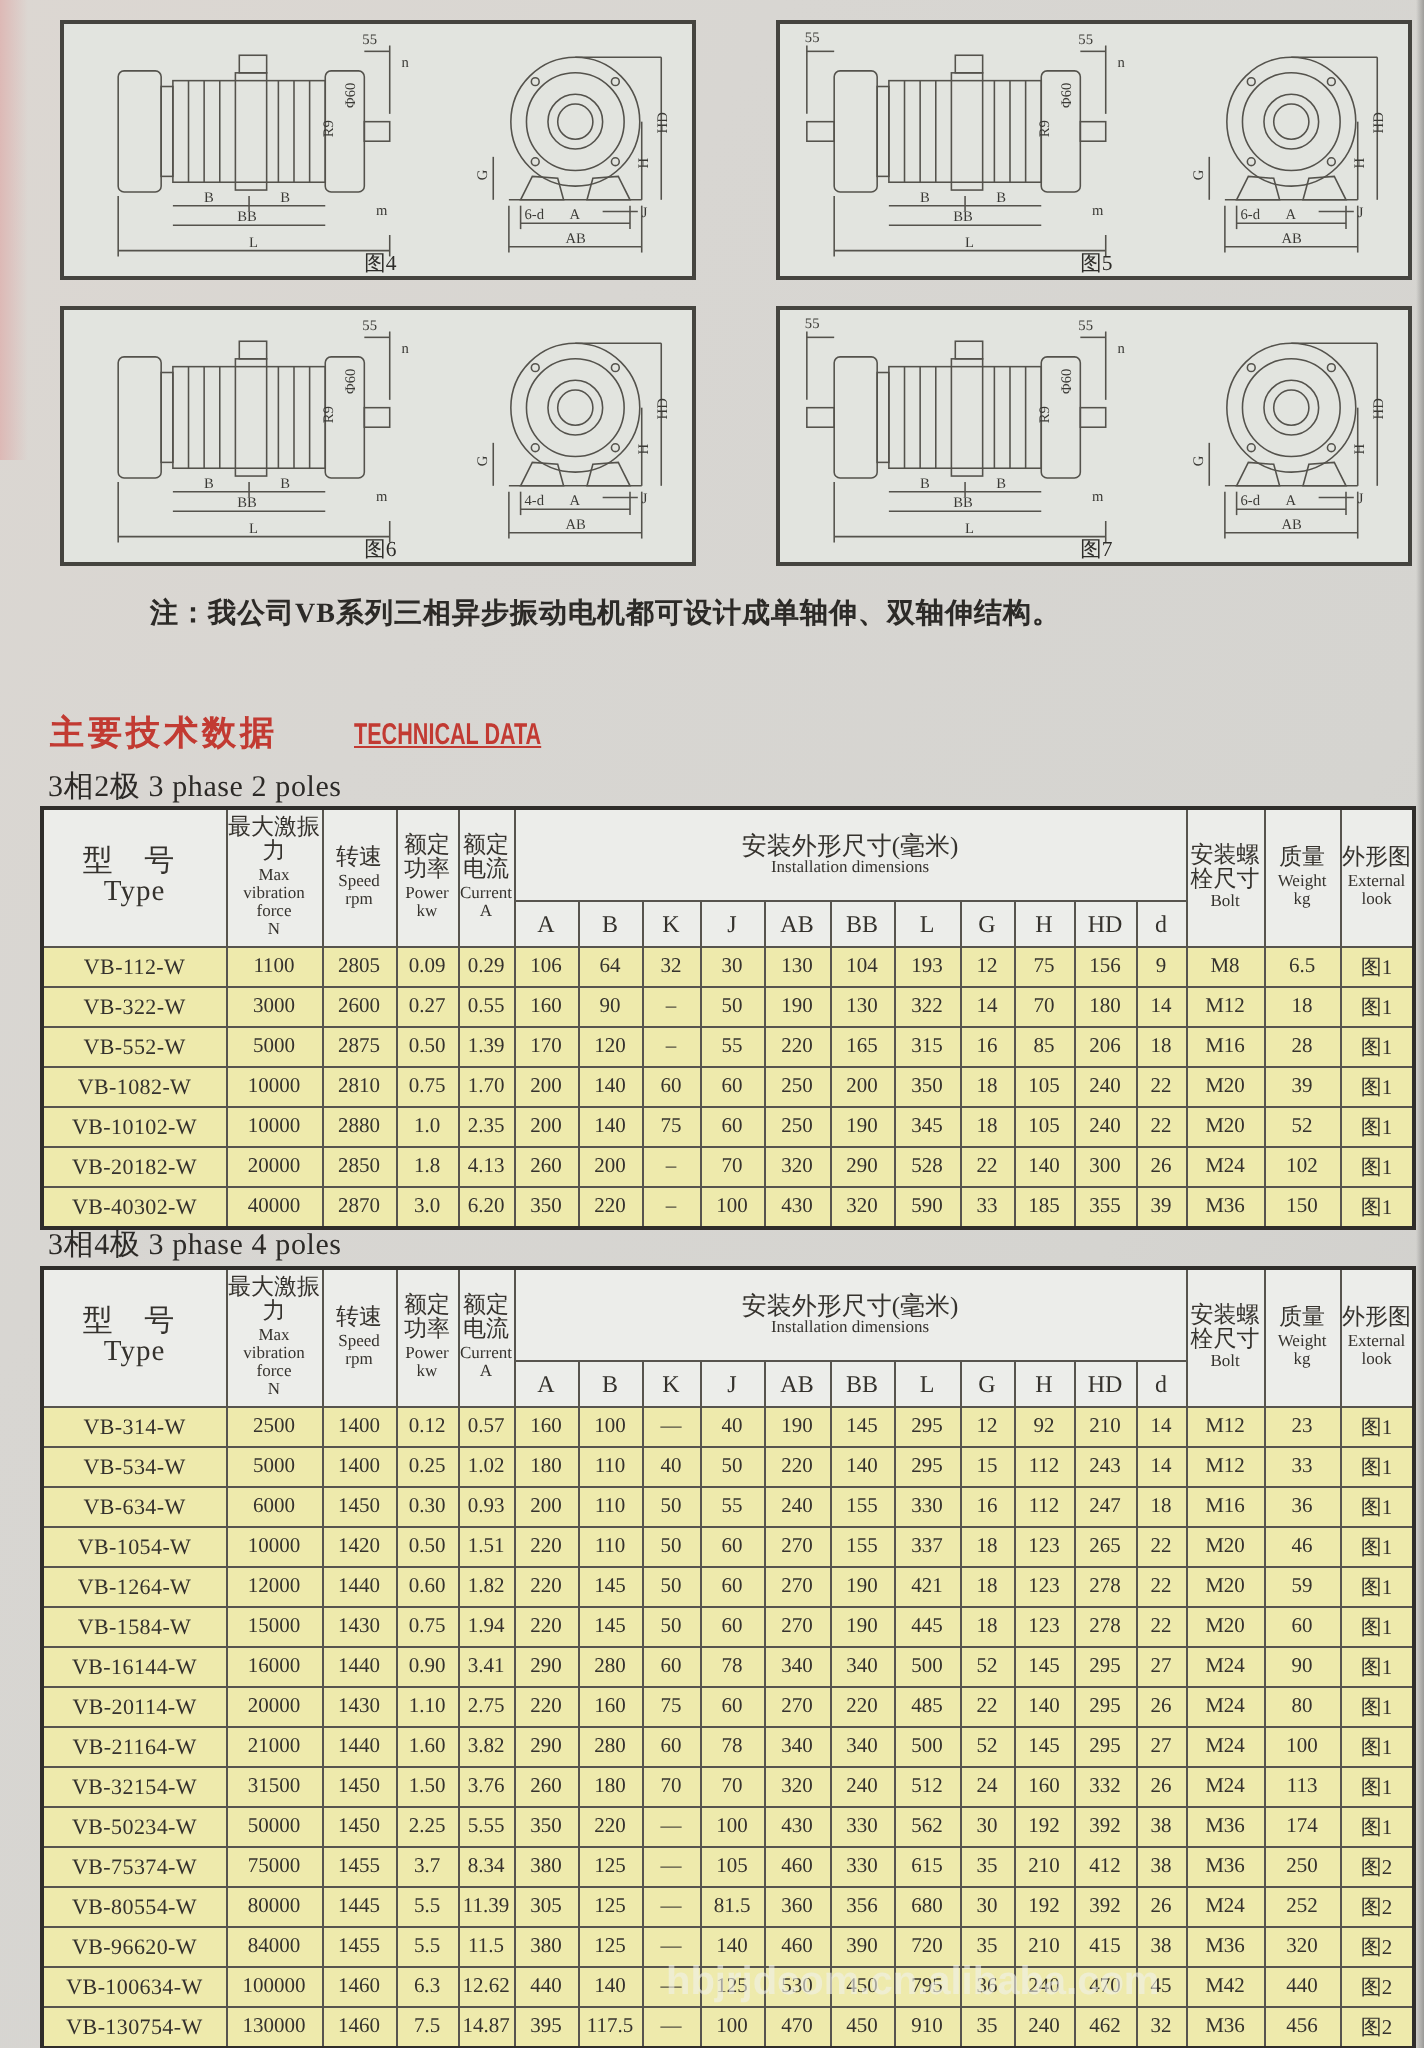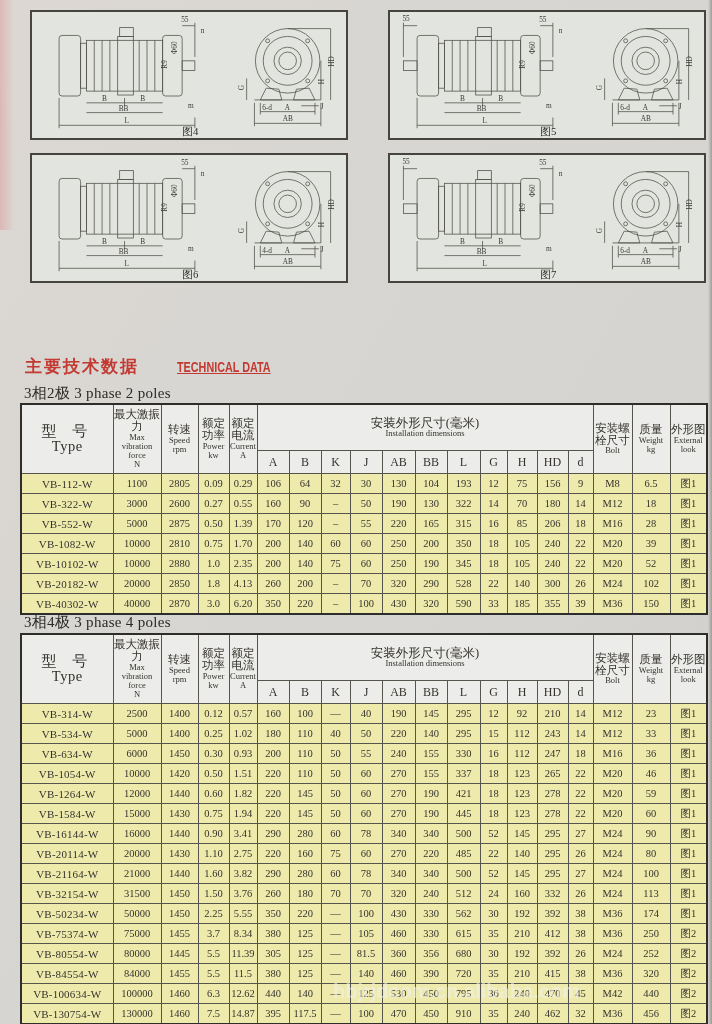--- a/index.html
+++ b/index.html
@@ -356,20 +356,21 @@
         <line x1="44" y1="96" x2="62" y2="96"></line>
         <text x="64" y="99">J</text>
         <text x="4" y="100">6-d</text>
       </g>
       <text class="caption" x="152" y="126">图7</text>
     </g>
   </svg>
 </div>
   </div>
 
+  <div class="note-cn">注：我公司VB系列三相异步振动电机都可设计成单轴伸、双轴伸结构。</div>
 
   <div class="tech-head">
     <span class="tech-cn" id="hcn" style="color: rgb(194, 58, 50);">主要技术数据</span><span class="tech-en" id="hen" style="color: rgb(194, 58, 50);">TECHNICAL DATA</span>
   </div>
 
   <div class="tbl-caption" style="left:24px;top:384px;">3相2极  3 phase 2 poles</div>
   <table class="spec" style="top:403px;">
     <colgroup>
       <col style="width:92px">
         <col style="width:48px">
@@ -949,21 +950,21 @@
           <td>680</td>
           <td>30</td>
           <td>192</td>
           <td>392</td>
           <td>26</td>
           <td>M24</td>
           <td>252</td>
           <td>图2</td>
         </tr>
         <tr>
-          <td class="type-cell">VB-84554-W</td>
+          <td class="type-cell">VB-96620-W</td>
           <td>84000</td>
           <td>1455</td>
           <td>5.5</td>
           <td>11.5</td>
           <td>380</td>
           <td>125</td>
           <td>—</td>
           <td>140</td>
           <td>460</td>
           <td>390</td>

